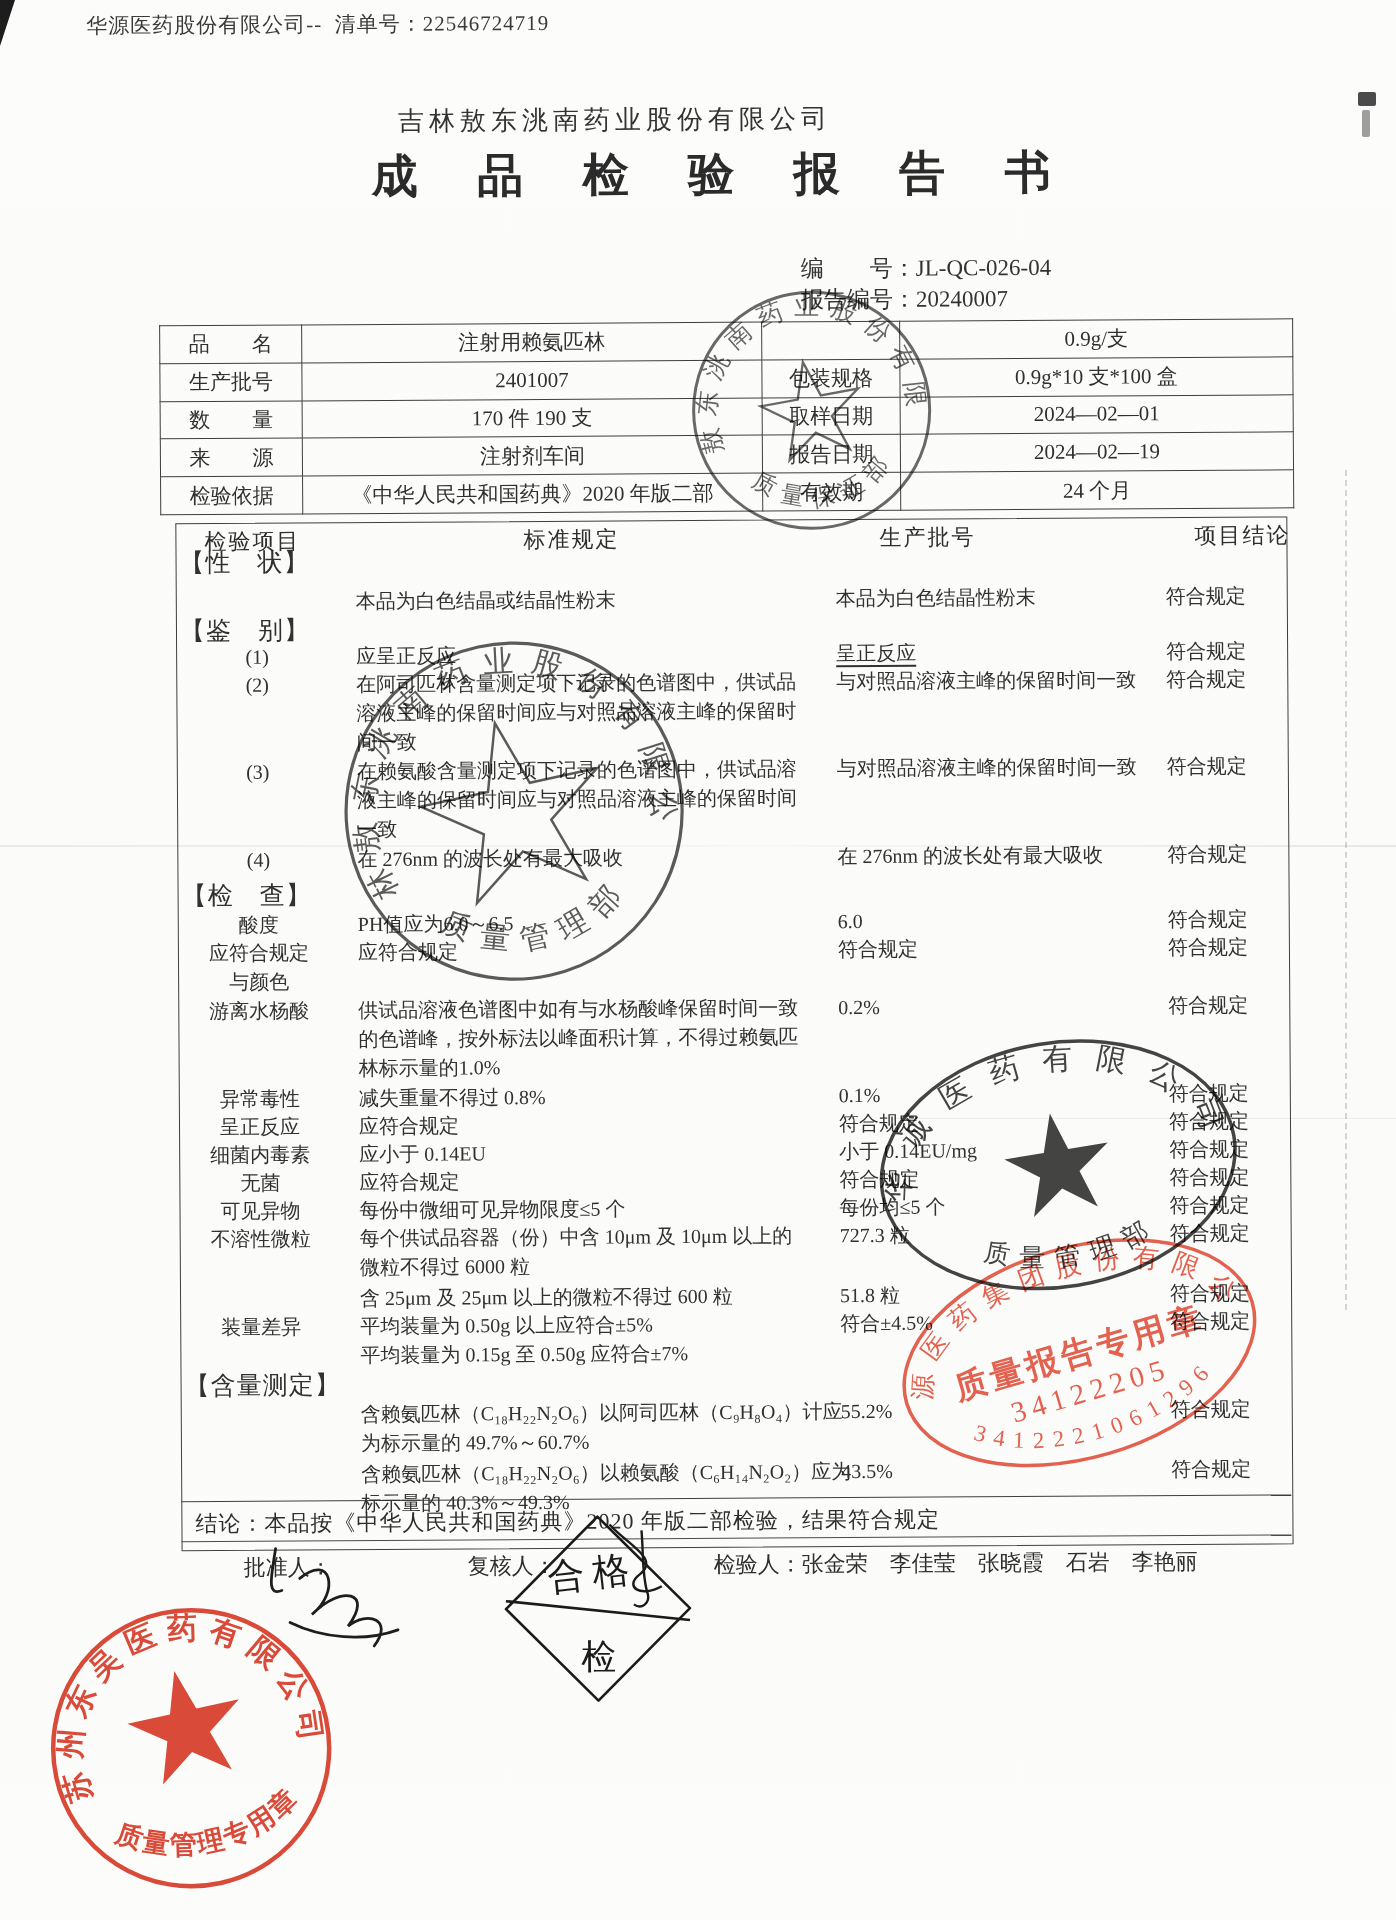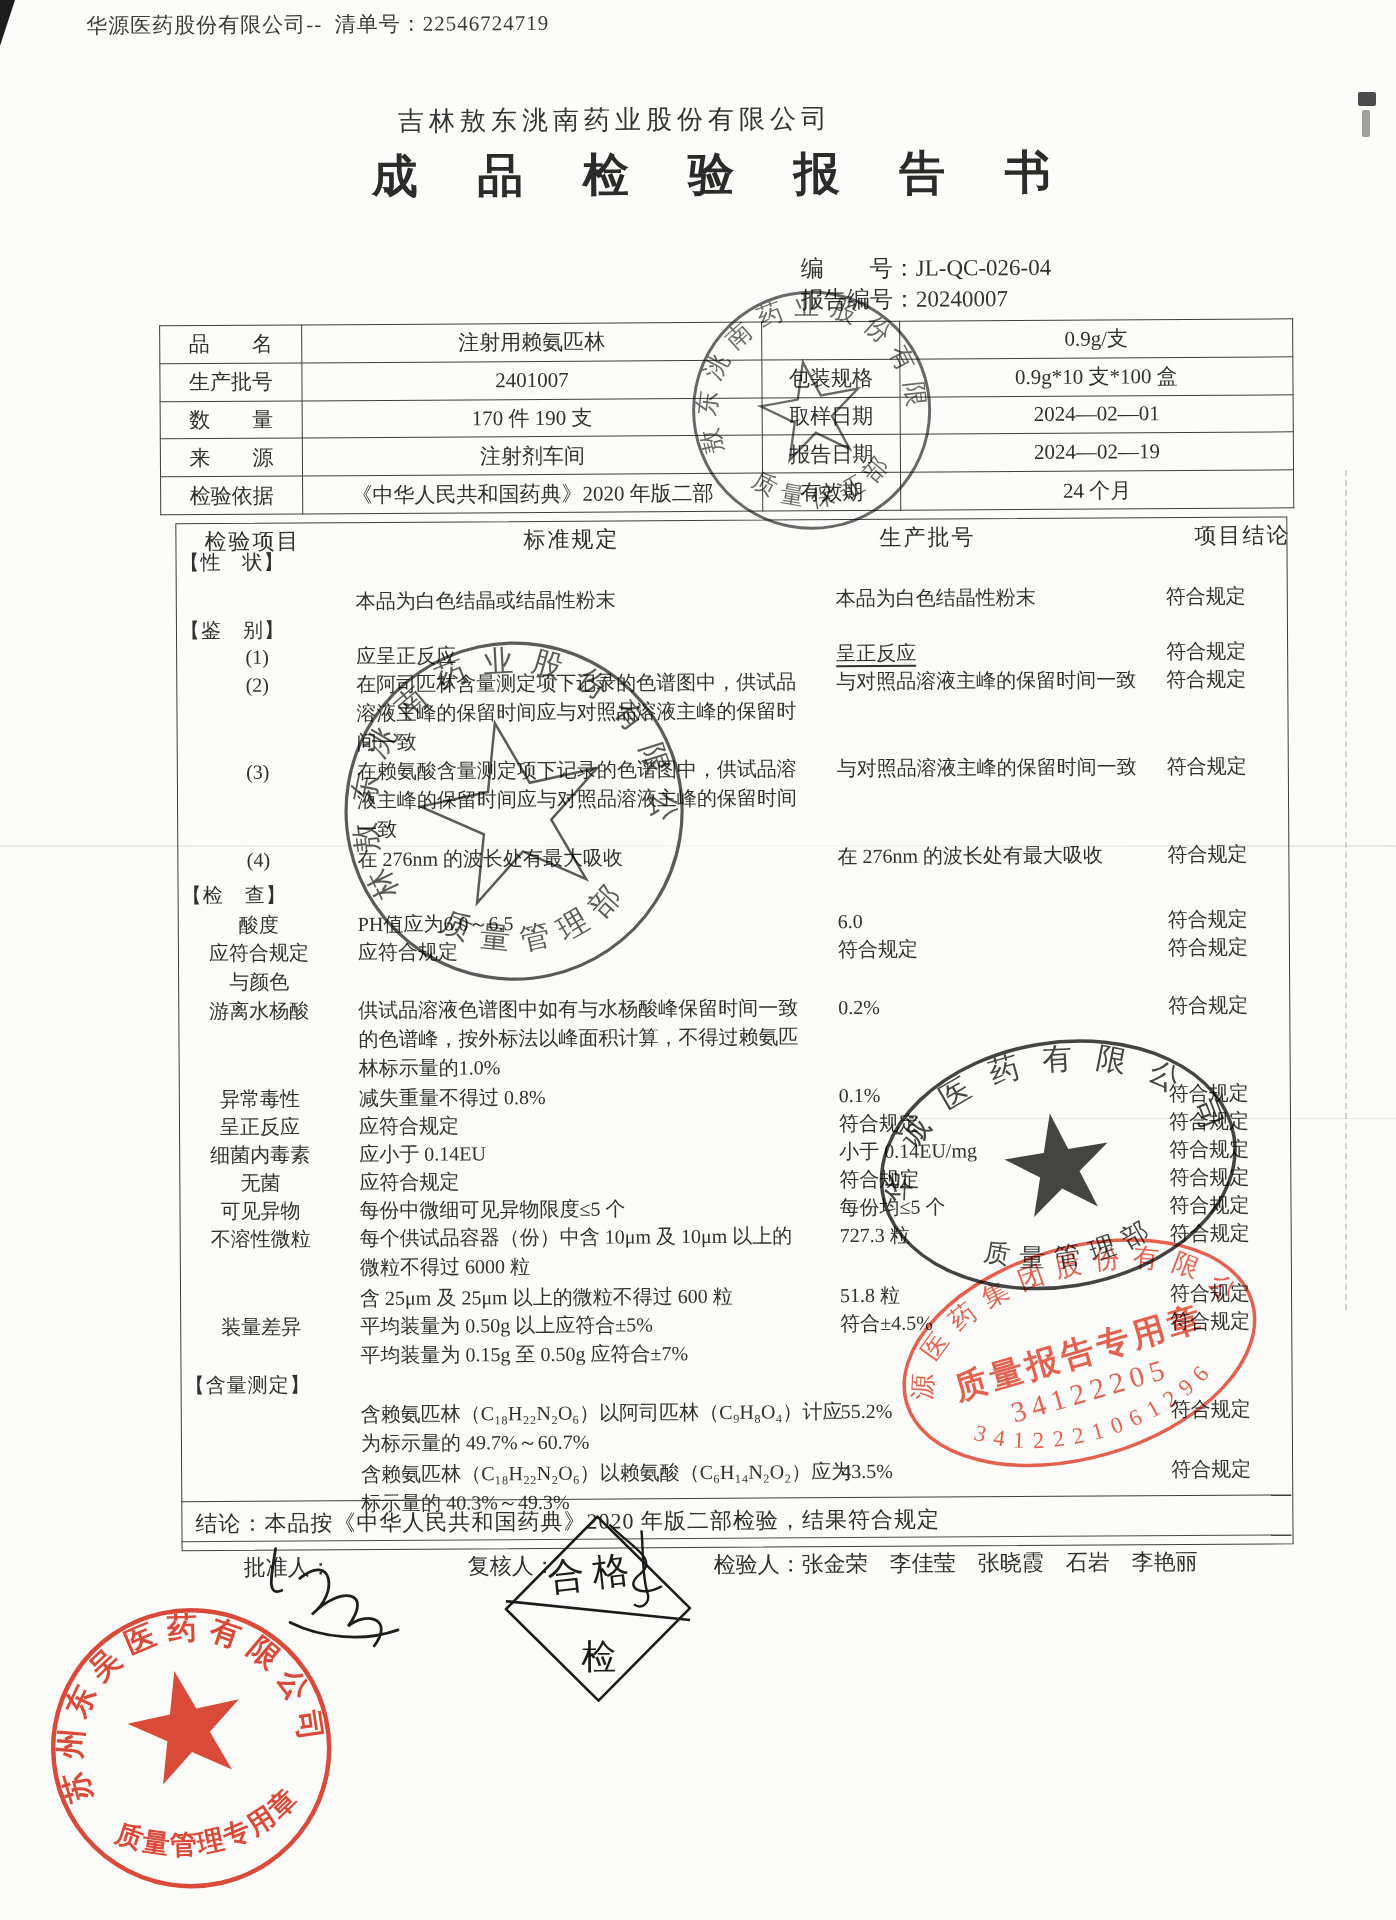--- a/index.html
+++ b/index.html
@@ -21,21 +21,21 @@
   .insp-bot2{left:178px;top:1538px;width:1110px;height:0;border-top:1.5px solid #4a4a4a;}
   .ihead{top:524px;font-size:22px;color:#2e2e2e;}
   .ihead span{position:absolute;top:0;text-align:center;letter-spacing:2px;}
   .irow{position:absolute;left:0;width:1396px;font-size:20px;line-height:29px;color:#313131;}
   .irow .cell{position:absolute;top:0;}
   .cell.item{left:180px;width:158px;text-align:center;white-space:pre-line;}
   .cell.std{left:358px;width:500px;}
   .cell.result{left:838px;width:310px;}
   .cell.concl{left:1146px;width:124px;text-align:center;}
   .cell.u{text-decoration:underline;text-underline-offset:5px;text-decoration-thickness:1.5px;}
-  .sec{position:absolute;left:182px;font-size:20px;letter-spacing:1px;}
+  .sec{position:absolute;left:182px;font-size:25px;letter-spacing:1px;}
   .conclusion-line{top:1506px;left:192px;font-size:22px;letter-spacing:1px;color:#2e2e2e;}
   .sig-row{top:1550px;font-size:22px;color:#2e2e2e;}
   .sig-row span{position:absolute;top:0;white-space:pre;}
   .stamp{mix-blend-mode:multiply;}
   .crease1{top:845px;left:0;width:1396px;height:2px;background:linear-gradient(90deg,rgba(0,0,0,.07),rgba(0,0,0,.02) 55%,rgba(0,0,0,.08));}
   .crease2{top:1118px;left:880px;width:516px;height:1px;background:rgba(0,0,0,.06);}
   .edge-dash{left:1345px;top:470px;height:840px;width:0;border-left:2px dashed rgba(60,60,60,.20);}
   .corner-mark{top:0;left:0;width:0;height:0;border-left:15px solid #1d1d1d;border-bottom:46px solid transparent;}
   .smudge1{top:92px;left:1358px;width:18px;height:14px;background:#2b2b2b;opacity:.85;border-radius:2px;}
   .smudge2{top:110px;left:1362px;width:8px;height:27px;background:rgba(45,45,45,.45);border-radius:2px;}

